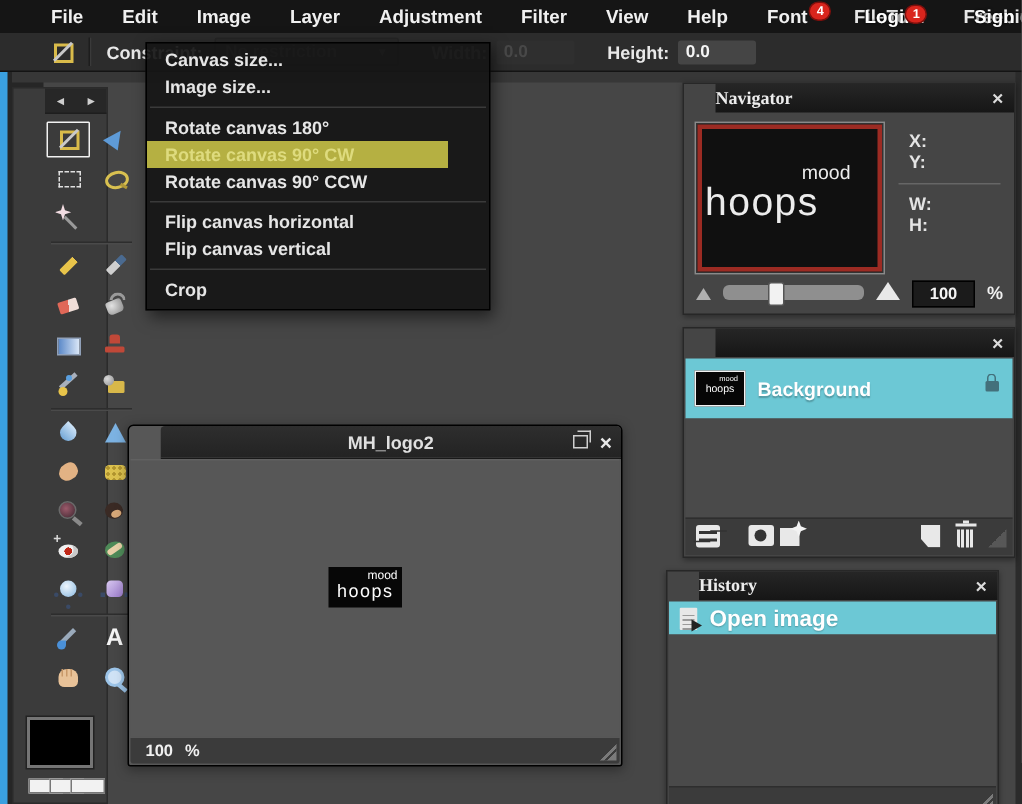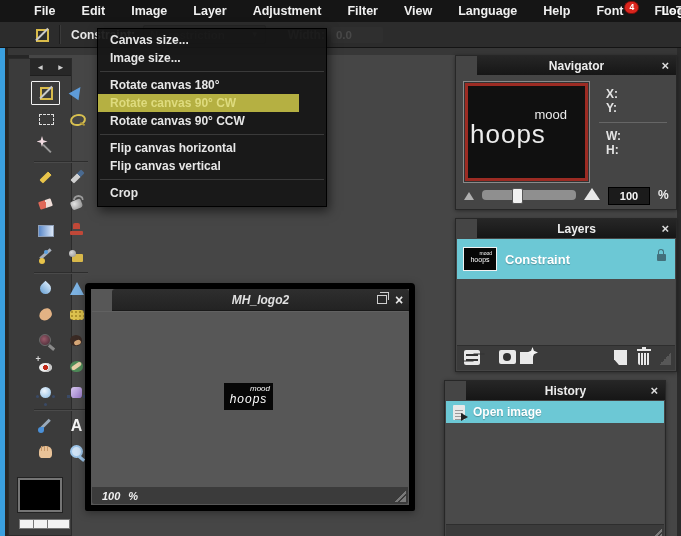--- a/index.html
+++ b/index.html
@@ -117,22 +117,22 @@
   .t-hand::before{left:2px;top:3px;width:13px;height:12px;background:#e8c298;border-radius:45% 45% 30% 30%;}
   .t-hand::after{left:4px;top:3px;width:1px;height:5px;background:#c89868;box-shadow:3px 0 0 #c89868,6px 0 0 #c89868;}
   .t-zoom::before{left:2px;top:2px;width:9px;height:9px;border:2px solid #9cc4e8;border-radius:50%;background:#cfe2f5;}
   .t-zoom::after{right:1px;bottom:1px;width:7px;height:3px;background:#9cc4e8;transform:rotate(40deg);}
 
   #swatch-main{left:18px;top:478px;width:44px;height:34px;background:#000;border:2px solid #757575;
                box-shadow:0 0 0 1px #222;box-sizing:border-box;cursor:pointer;}
   .mini-swatch{top:519px;width:11px;height:10px;background:#f2f2f2;border:1px solid #777;box-sizing:border-box;cursor:pointer;}
 
   
-  #canvas-window{left:85px;top:283px;width:330px;height:228px;background:#575757;border:6px solid #000000;
-                 border-radius:4px 4px 2px 2px;box-sizing:border-box;box-shadow:0 2px 8px rgba(0,0,0,.35);font-style:italic;}
+  #canvas-window{left:85px;top:283px;width:330px;height:228px;background:#575757;border:1px solid #000000;
+                 border-radius:4px 4px 2px 2px;box-sizing:border-box;box-shadow:0 2px 8px rgba(0,0,0,.35);}
   #cw-titlebar{height:21px;background:linear-gradient(#2e2e2e,#232323);border-bottom:1px solid #191919;
                border-radius:3px 3px 0 0;display:flex;align-items:center;color:#e0e0e0;
                font-size:12px;font-weight:bold;position:relative;}
   #cw-title{position:absolute;left:0;right:0;text-align:center;}
   #cw-buttons{position:absolute;right:6px;top:0;height:21px;display:flex;align-items:center;gap:8px;}
   .win-max{width:8px;height:7px;border:1px solid #cfcfcf;position:relative;cursor:pointer;}
   .win-max::before{content:"";position:absolute;left:2px;top:-4px;width:8px;height:7px;border:1px solid #cfcfcf;
                    border-bottom:none;border-left:none;}
   .win-close{color:#e8e8e8;font-size:14px;font-weight:bold;line-height:14px;cursor:pointer;}
   #cw-content{position:absolute;left:1px;right:1px;top:22px;bottom:19px;background:#575757;border-top:1px solid #616161;}
@@ -153,21 +153,21 @@
   #image-menu{left:97px;top:28px;width:228px;background:rgba(22,22,22,.93);border:1px solid #000;
               box-shadow:2px 4px 10px rgba(0,0,0,.55);padding:2px 0 4px 0;z-index:50;}
   .menu-item{height:18px;line-height:18px;padding-left:12px;color:#e6e6e6;font-size:12px;font-weight:bold;cursor:pointer;}
   .menu-item.highlight{background:linear-gradient(to right,#b5b042 0,#b5b042 201px,transparent 201px);color:#dedb7e;}
   .menu-divider{height:1px;background:#3a3a3a;margin:4px 2px;}
 
   
   .panel{background:#454545;border:1px solid #272727;box-sizing:border-box;box-shadow:0 1px 4px rgba(0,0,0,.4);}
   .panel-title{height:19px;background:linear-gradient(#262626,#161616);display:flex;align-items:center;
                color:#ececec;font-size:12px;font-weight:bold;position:relative;}
-  .panel-title .pt-label{position:absolute;left:0;right:0;text-align:center;}
+  .panel-title .pt-label{position:absolute;left:0;right:0;font-family:Liberation Serif, serif;}
   .panel-close{position:absolute;right:7px;top:2px;color:#dcdcdc;font-size:13px;font-weight:bold;cursor:pointer;}
 
   #navigator{left:455px;top:55px;width:222px;height:155px;}
   #nav-preview{position:absolute;left:7px;top:25px;width:125px;height:100px;border:1px solid #8a8a8a;background:#333;}
   #nav-view{position:absolute;inset:1px;border:3px solid #9c2b23;background:#101010;color:#ececec;overflow:hidden;}
   #nav-view .logo-top{font-size:13px;line-height:13px;margin:22px 18px 0 0;}
   #nav-view .logo-bottom{font-size:26px;line-height:26px;font-weight:bold;letter-spacing:1px;margin-left:2px;
                           font-weight:normal;}
   .nav-label{position:absolute;color:#e4e4e4;font-size:12px;font-weight:bold;left:150px;}
   #nav-hr{position:absolute;left:143px;width:68px;top:66px;height:1px;background:#666;}
@@ -217,41 +217,40 @@
                background:linear-gradient(135deg,transparent 50%,#6e6e6e 50%);opacity:.55;}
 
   #history{left:444px;top:380px;width:222px;height:164px;}
   .hist-row{position:absolute;left:1px;right:1px;top:20px;height:22px;background:#6cc8d5;display:flex;
             align-items:center;cursor:pointer;}
   .pi-page{width:12px;height:15px;background:#e8e8e8;border-radius:1px;margin-left:7px;position:relative;
            background-image:repeating-linear-gradient(#e8e8e8 0 2px,#9a9a9a 2px 3px);background-size:8px 100%;
            background-repeat:no-repeat;background-position:2px 3px;background-color:#e8e8e8;}
   .pi-page::after{content:"";position:absolute;right:-3px;bottom:-1px;width:0;height:0;
                   border-top:4px solid transparent;border-bottom:4px solid transparent;border-left:7px solid #222;}
-  .hist-label{margin-left:8px;color:#fff;font-size:12px;font-weight:bold;text-shadow:0 1px 1px rgba(0,0,0,.25);}
+  .hist-label{margin-left:8px;color:#fff;font-size:15px;font-weight:bold;text-shadow:0 1px 1px rgba(0,0,0,.25);}
   #history-body{position:absolute;left:1px;right:1px;top:42px;bottom:19px;background:#4a4a4a;}
   #history-bottombar{position:absolute;left:1px;right:1px;bottom:1px;height:17px;background:#3b3b3b;
                      border-top:1px solid #2e2e2e;}
 </style>
 </head>
 <body>
 
 <div id="app">
 
   <div id="menubar" class="abs">
     <div id="mb-items" style="display:flex;">
 
     <span class="mb-item">File</span>
         <span class="mb-item">Edit</span>
         <span class="mb-item">Image</span>
         <span class="mb-item">Layer</span>
         <span class="mb-item">Adjustment</span>
         <span class="mb-item">Filter</span>
         <span class="mb-item">View</span>
-        <span class="mb-item">Language</span>
         <span class="mb-item">Help</span>
       </div>
     <span class="mb-item mb-font"><span>Font</span><span class="badge">4</span></span>
     <span class="overlap" id="ovl1">
       <span class="back">FileTool</span>
       <span class="front">Login</span>
       <span class="badge" style="position:absolute;left:34px;top:3px;">1</span>
     </span>
     <span class="overlap" id="ovl2">
       <span class="back">Freebies</span>
@@ -263,20 +262,24 @@
     <span id="ob-cropicon" class="ticon t-crop"></span>
     <span class="ob-sep"></span>
     <span id="ob-constraint">Constraint:</span>
     <span class="ob-select">
       <span>No restriction</span>
       <span class="chev">▼</span>
     </span>
     <span class="ob-field ob-dim">
       <span>Width:</span>
       <span class="ob-value dim">0.0</span>
+    </span>
+    <span class="ob-field">
+      <span>Height:</span>
+      <span class="ob-value">0.0</span>
     </span>
   </div>
 
   <div id="bluestrip" class="abs"></div>
   <div id="leftgutter" class="abs"></div>
   <div id="topgap" class="abs"></div>
   <div id="rightedge" class="abs"></div>
 
   <div id="toolbox" class="abs">
     <div id="toolbox-header">
@@ -437,31 +440,30 @@
         <span id="nav-handle"></span>
       </span>
       <span class="tri" id="nav-tri-big"></span>
       <span id="nav-zoombox">100</span>
       <span id="nav-pct">%</span>
     </div>
   </div>
 
   <div id="layers" class="abs panel">
     <div class="panel-title">
-      <span class="pt-label">Layers</span>
       <span class="panel-close">×</span>
     </div>
     <div>
 
     <div class="layer-row">
           <span class="layer-thumb">
             <span class="logo-top">mood</span>
             <span class="logo-bottom">hoops</span>
           </span>
-          <span class="layer-name">Constraint</span>
+          <span class="layer-name">Background</span>
           <span class="lock-icon"></span>
         </div>
       </div>
     <div id="layers-body"></div>
     <div class="panel-bottombar">
       <span class="pi pi-settings"></span>
       <span class="pi pi-mask"></span>
       <span class="pi pi-styles"></span>
       <span class="pi pi-newlayer"></span>
       <span class="pi pi-trash"></span>

